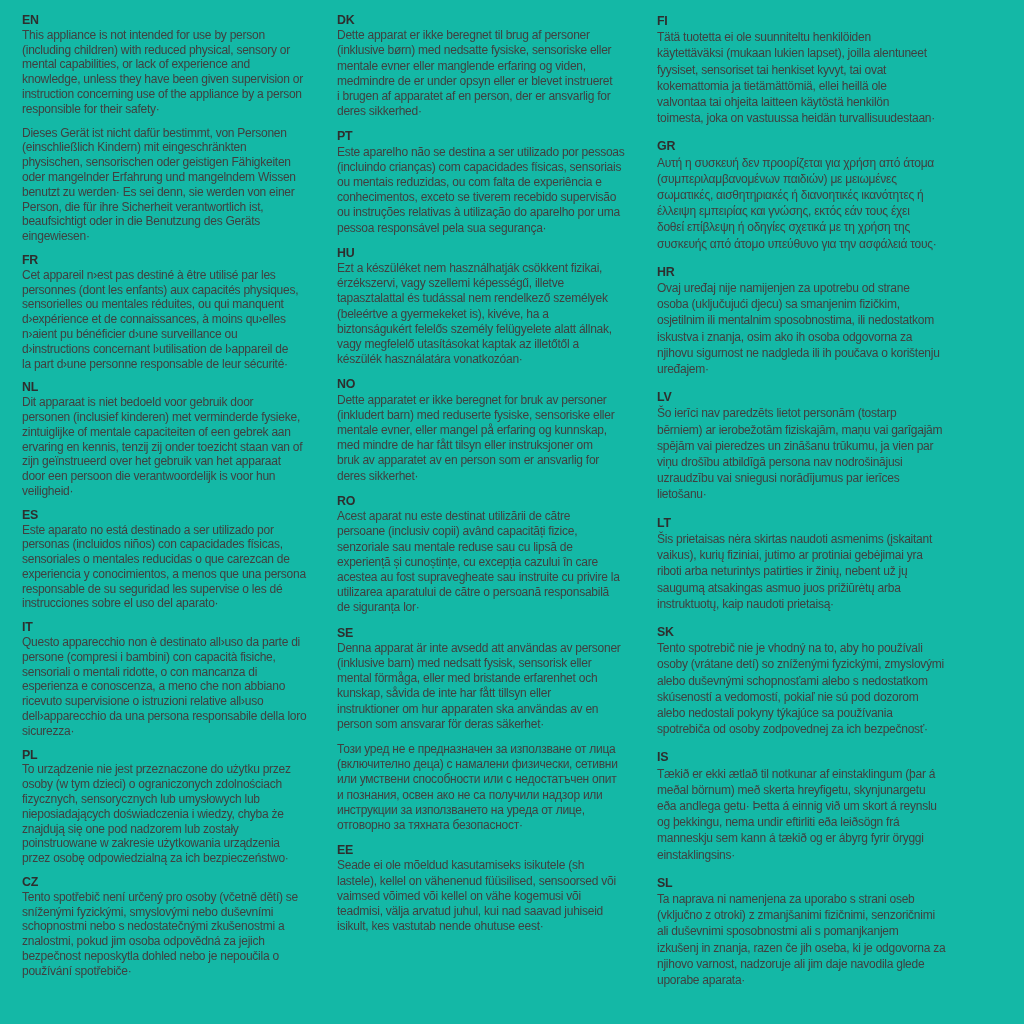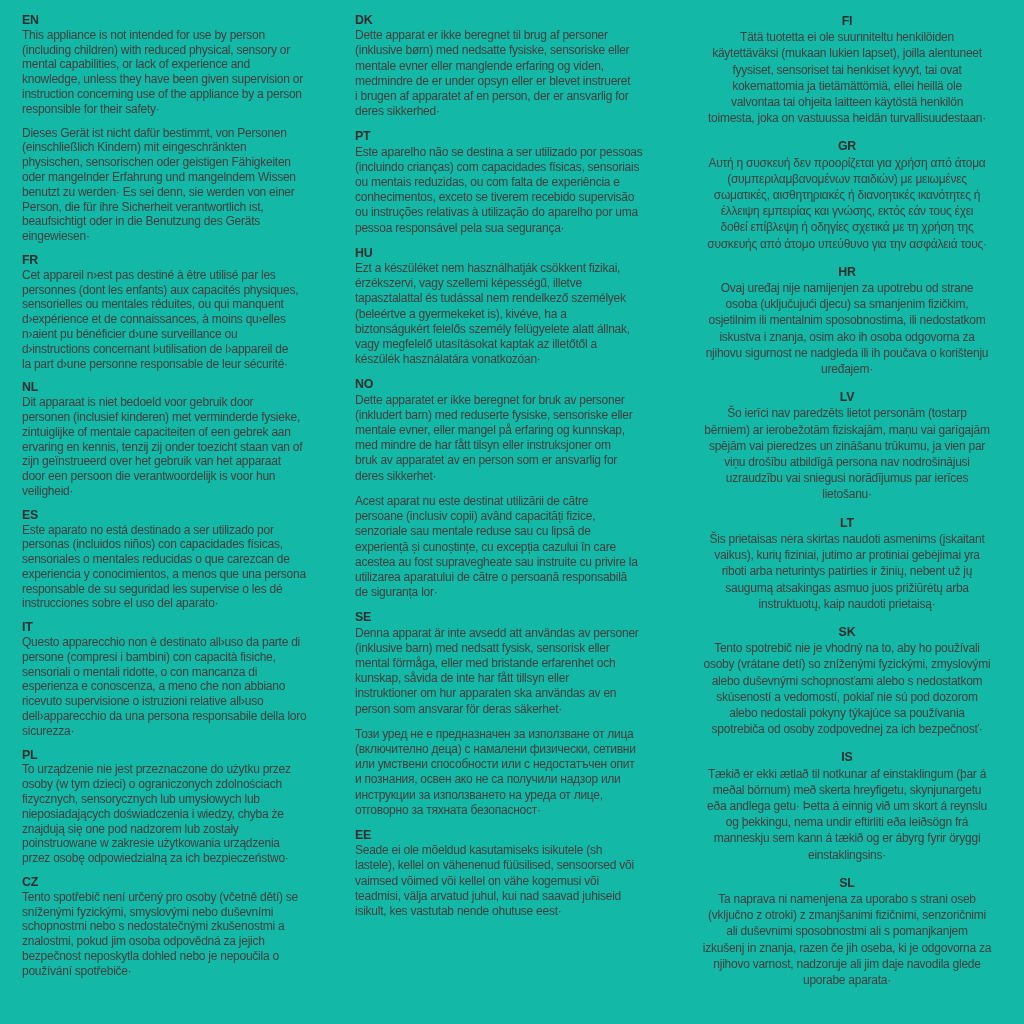--- a/index.html
+++ b/index.html
@@ -15,22 +15,22 @@
     overflow: hidden;
     font-family: "Liberation Sans", "DejaVu Sans", sans-serif;
     color: #3c3c3c;
   }
   .col {
     position: absolute;
     top: 13px;
     width: 334px;
   }
   .col-1 { left: 22px; }
-  .col-2 { left: 355px; }
-  .col-3 { left: 680px; text-align: center; }
+  .col-2 { left: 337px; }
+  .col-3 { left: 657px; }
   .section { margin-bottom: 9px; }
   .col-1 .section { margin-bottom: 9px; }
   .col-2 .section { margin-bottom: 10px; }
   .col-3 .section { margin-bottom: 12px; }
   .lang-code {
     font-size: 12.4px;
     font-weight: bold;
     color: #2e2e2e;
     line-height: 14.8px;
     letter-spacing: -0.2px;
@@ -162,20 +162,21 @@
     <div class="section">
       <div class="lang-code">NO</div>
       <div class="lang-text">Dette apparatet er ikke beregnet for bruk av personer
 (inkludert barn) med reduserte fysiske, sensoriske eller
 mentale evner, eller mangel på erfaring og kunnskap,
 med mindre de har fått tilsyn eller instruksjoner om
 bruk av apparatet av en person som er ansvarlig for
 deres sikkerhet·</div>
     </div>
     <div class="section">
+      <div class="lang-code">RO</div>
       <div class="lang-text">Acest aparat nu este destinat utilizării de către
 persoane (inclusiv copii) având capacități fizice,
 senzoriale sau mentale reduse sau cu lipsă de
 experiență și cunoștințe, cu excepția cazului în care
 acestea au fost supravegheate sau instruite cu privire la
 utilizarea aparatului de către o persoană responsabilă
 de siguranța lor·</div>
     </div>
     <div class="section">
       <div class="lang-code">SE</div>

